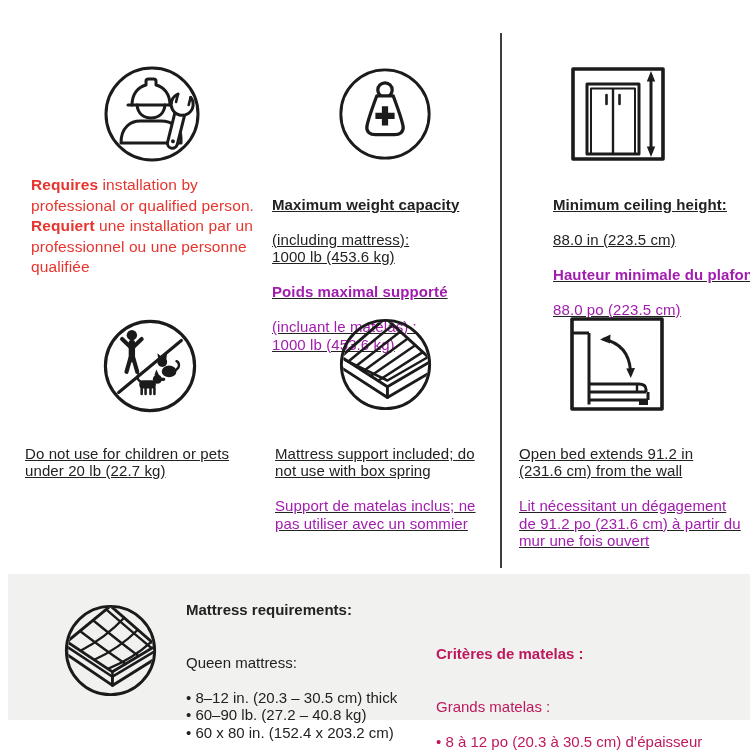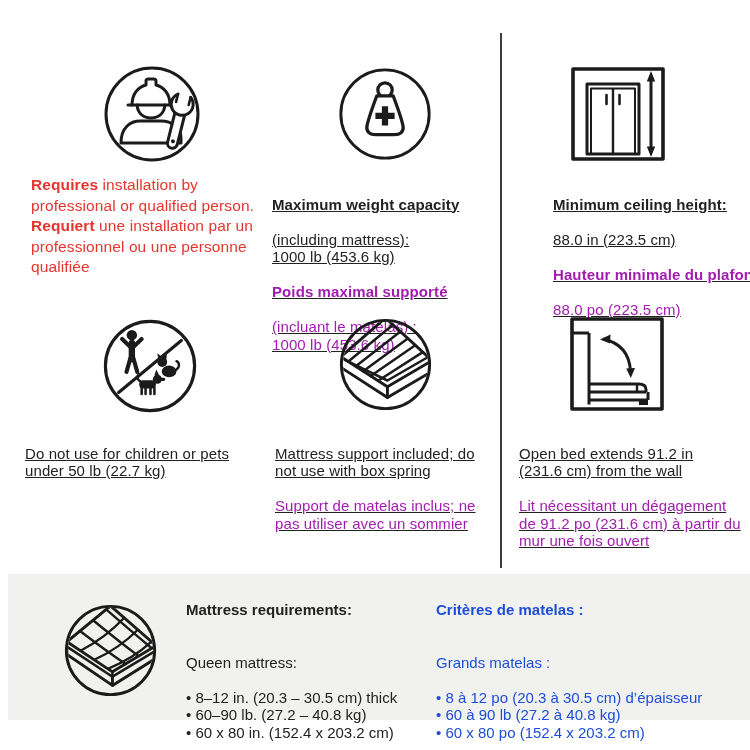--- a/index.html
+++ b/index.html
@@ -10,21 +10,21 @@
   .abs{position:absolute;}
   .divider{position:absolute;left:500px;top:33px;width:1.5px;height:535px;background:#3d3d3d;}
   .cell-text{position:absolute;text-align:left;white-space:pre-line;font-size:15px;line-height:17.5px;letter-spacing:.1px;text-decoration:underline;}
   .red-text{position:absolute;font-size:15.5px;line-height:20.5px;color:#e6352e;letter-spacing:.1px;}
   .b{font-weight:bold;}
   .blk{color:#222222;}
   .gry{color:#a21caf;}
   .panel{position:absolute;left:8px;top:574px;width:750px;height:146px;background:#f1f1ef;}
   .panel-title{position:absolute;font-size:15px;line-height:18px;font-weight:bold;}
   .panel-body{position:absolute;font-size:15px;line-height:17.5px;white-space:pre-line;}
-  .pgry{color:#1d4ed8;}
+  .pgry{color:#be185d;margin-top:44px;}
   svg{display:block;}
 </style>
 </head>
 <body>
 
 <div id="sheet">
 
   <div class="divider"></div>
 
   <div class="abs" style="left:102px;top:64px;">
@@ -101,21 +101,21 @@
       <path d="M30 30.5 L21.5 22.5 M33 30.5 L41.5 22.5" stroke-width="4.2"></path>
       <path d="M30 42 L26 56 M33 42 L37 56" stroke-width="4.2"></path>
       <path d="M76.5 54 C80.5 52 80.5 46.5 77 45" stroke-width="2.4"></path>
       <path d="M40.5 66 C37 64.5 36.5 60.5 38.5 58.5" stroke-width="2.4"></path>
       <path d="M41.5 72 V78.5 M45.5 72 V78.5 M50.5 72 V78.5 M54.5 72 V78.5" stroke-width="2.6"></path>
       <path d="M18 77 L82 24"></path>
     </svg>
   </div>
   <div class="cell-text" style="left:25px;top:427px;width:254px;">
     <div class="blk">Do not use for children or pets
-under 50 lb (22.7 kg)</div>
+under 20 lb (22.7 kg)</div>
   </div>
 
   <div class="abs" style="left:337px;top:316px;">
     <svg width="97" height="97" viewBox="0 0 100 100" fill="none" stroke="#1b1b1b" stroke-width="3" stroke-linecap="round" stroke-linejoin="round">
       <defs>
           <clipPath id="clipA">
             <circle cx="50" cy="50" r="44"></circle>
           </clipPath>
         </defs>
       <circle cx="50" cy="50" r="45.5"></circle>

